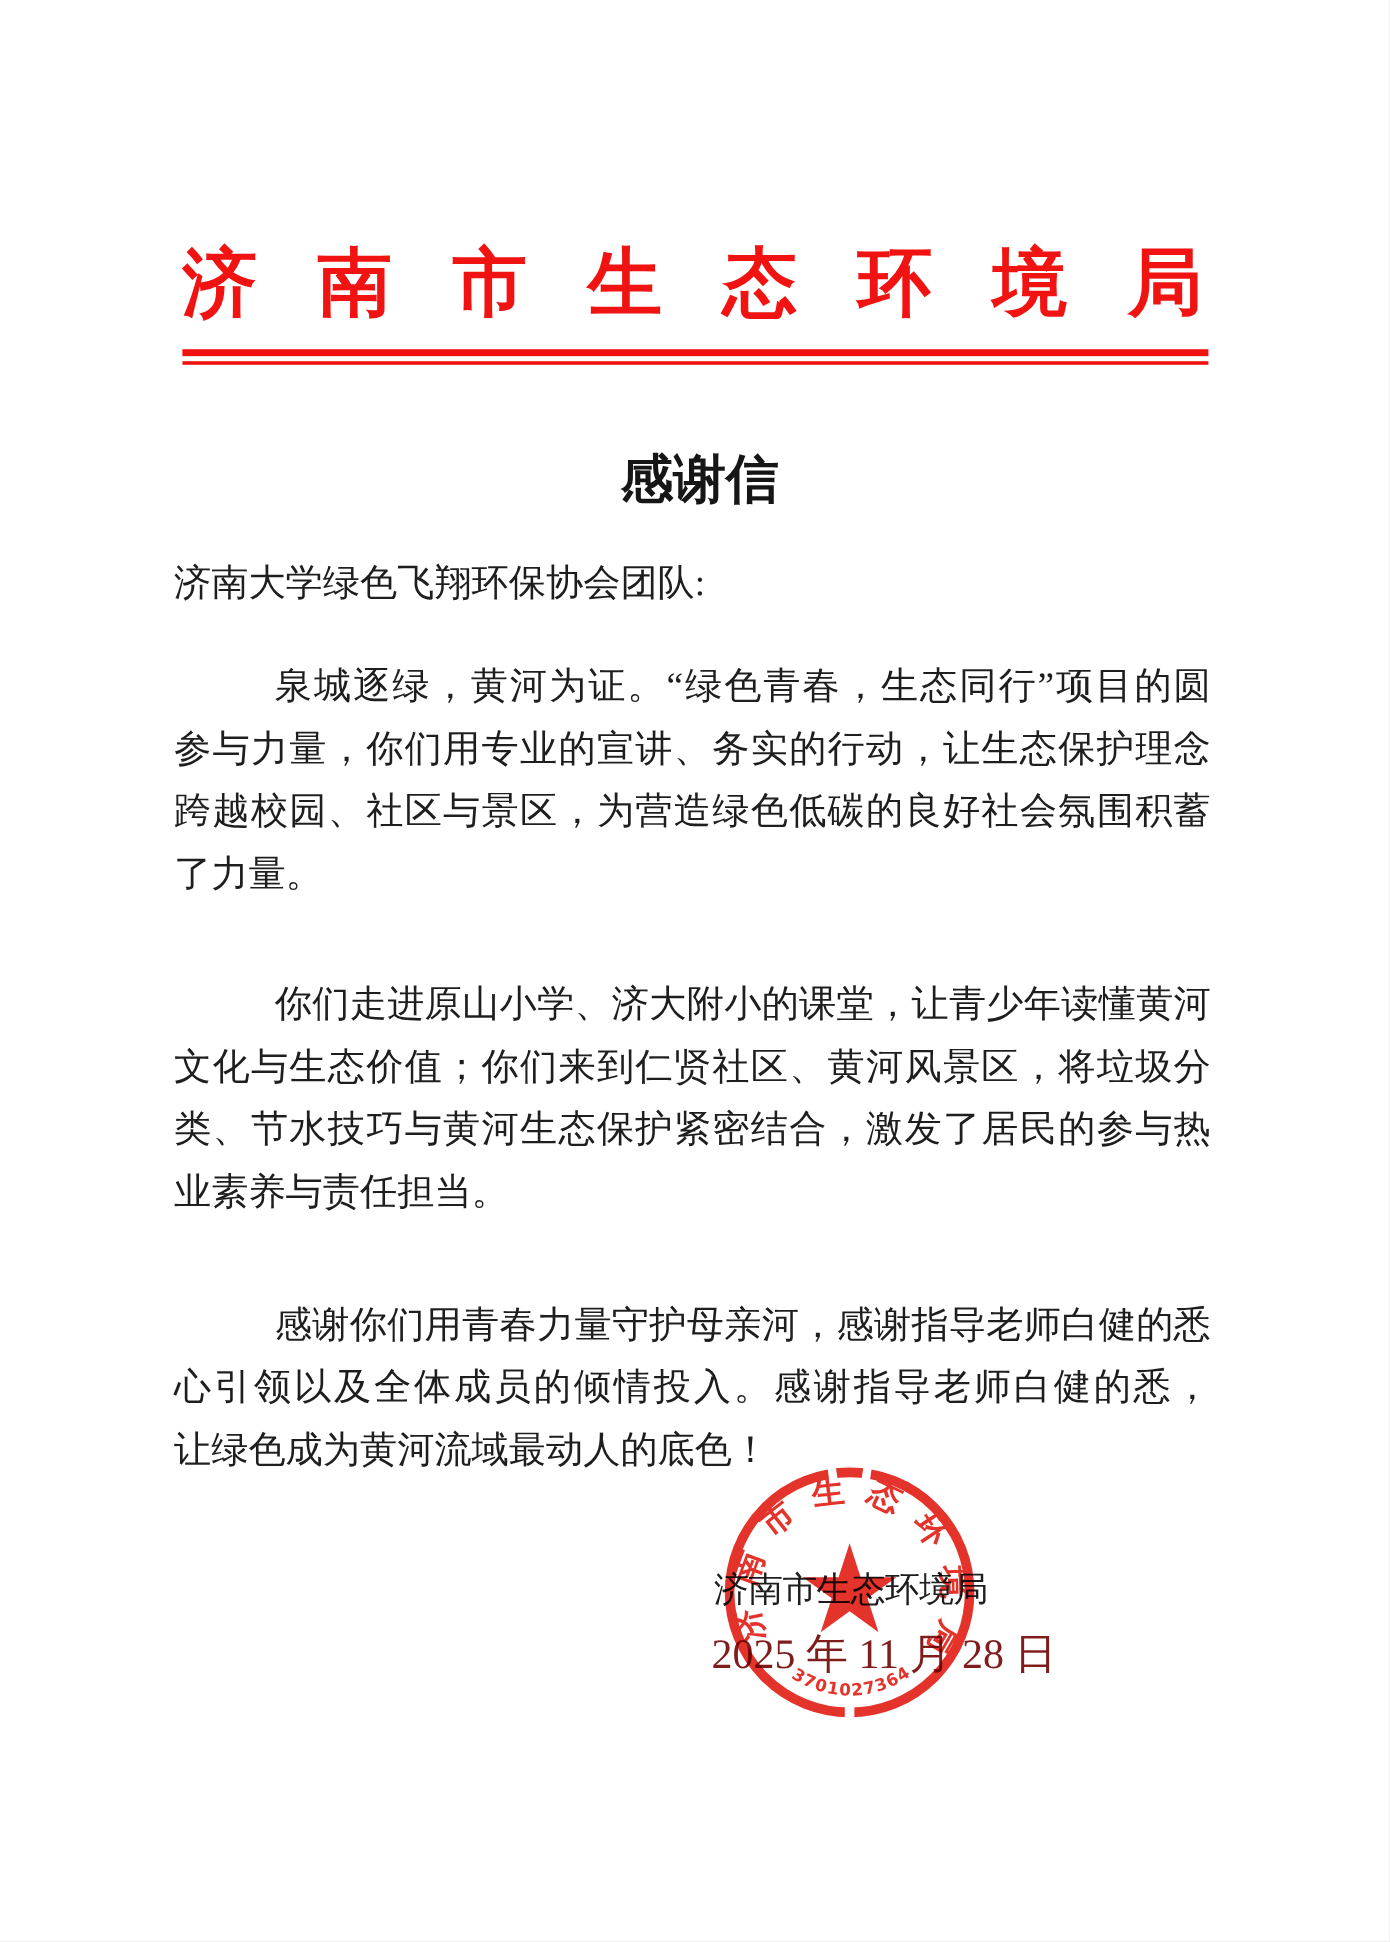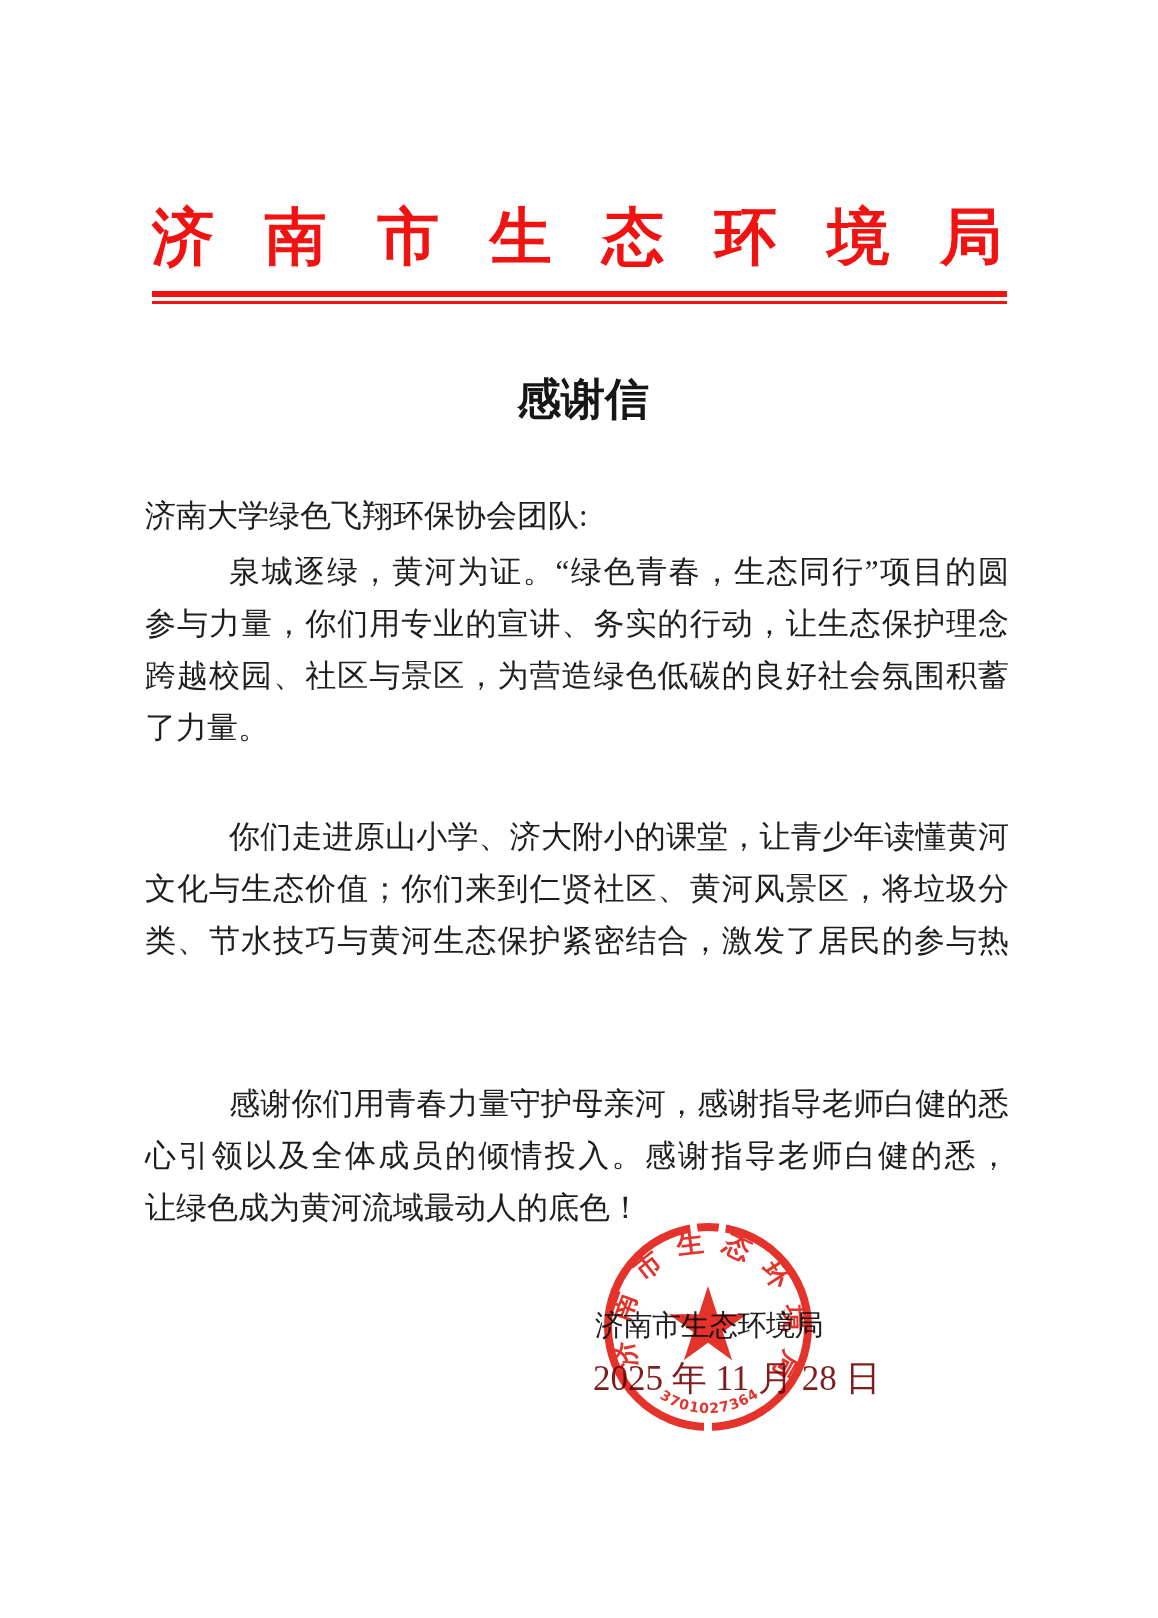--- a/index.html
+++ b/index.html
@@ -22,21 +22,21 @@
   .rule-gap{height:4px;background:#ffffff;}
   .rule-thin{height:3px;background:#f01311;}
   
   .doc-title{
     position:absolute;left:0;top:370px;width:100%;
     margin:4px;text-align:center;
     font-size:44px;font-weight:700;color:#161616;line-height:52px;
   }
   
   .bodyline{color:#1e1e1e;font-size:31px;line-height:52px;}
-  .salutation{position:absolute;left:145px;top:490px;width:864px;}
+  .salutation{position:absolute;left:145px;top:460px;width:864px;}
   .para{position:absolute;left:145px;width:864px;}
   .p1{top:546px;font-family:Liberation Serif, serif;}
   .p2{top:811px;}
   .p3{top:1078px;}
   .line{min-height:52px;}
   .jl{text-align:justify;text-align-last:justify;}
   .indent{padding-left:84px;}
   
   .sig-org{
     position:absolute;left:595px;top:1308px;
@@ -85,20 +85,21 @@
     <div class="bodyline line indent jl">泉城逐绿，黄河为证。“绿色青春，生态同行”项目的圆</div>
     <div class="bodyline line jl">参与力量，你们用专业的宣讲、务实的行动，让生态保护理念</div>
     <div class="bodyline line jl">跨越校园、社区与景区，为营造绿色低碳的良好社会氛围积蓄</div>
     <div class="bodyline line">了力量。</div>
   </div>
 
   <div class="para p2">
     <div class="bodyline line indent jl">你们走进原山小学、济大附小的课堂，让青少年读懂黄河</div>
     <div class="bodyline line jl">文化与生态价值；你们来到仁贤社区、黄河风景区，将垃圾分</div>
     <div class="bodyline line jl">类、节水技巧与黄河生态保护紧密结合，激发了居民的参与热</div>
+    <div class="bodyline line">业素养与责任担当。</div>
   </div>
 
   <div class="para p3">
     <div class="bodyline line indent jl">感谢你们用青春力量守护母亲河，感谢指导老师白健的悉</div>
     <div class="bodyline line jl">心引领以及全体成员的倾情投入。感谢指导老师白健的悉，</div>
     <div class="bodyline line">让绿色成为黄河流域最动人的底色！</div>
   </div>
 
   <div class="sig-org">济南市生态环境局</div>
   <div class="sig-date">2025 年 11 月 28 日</div>

